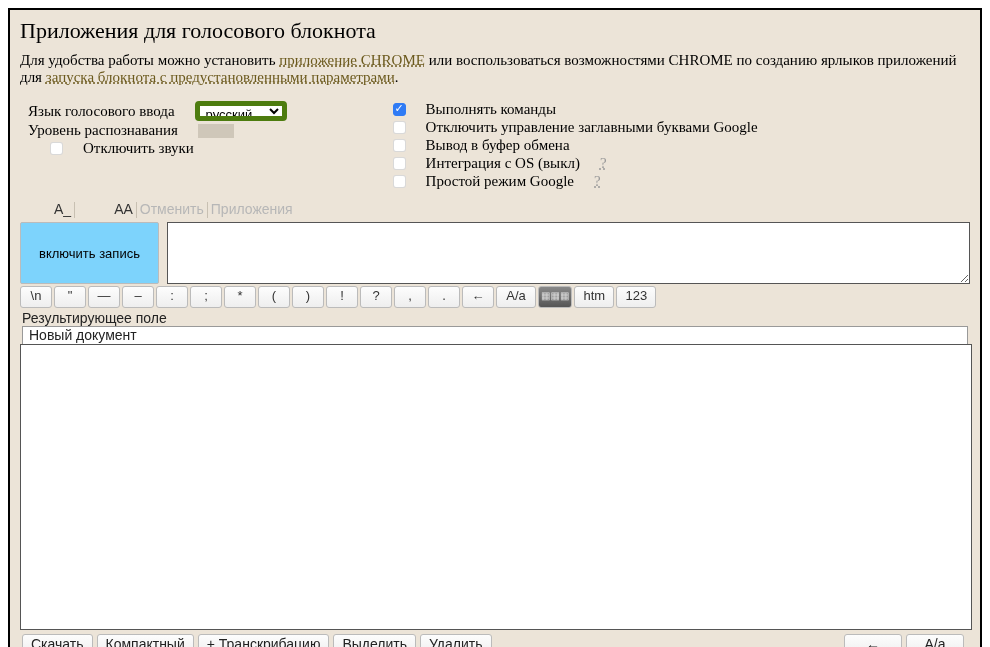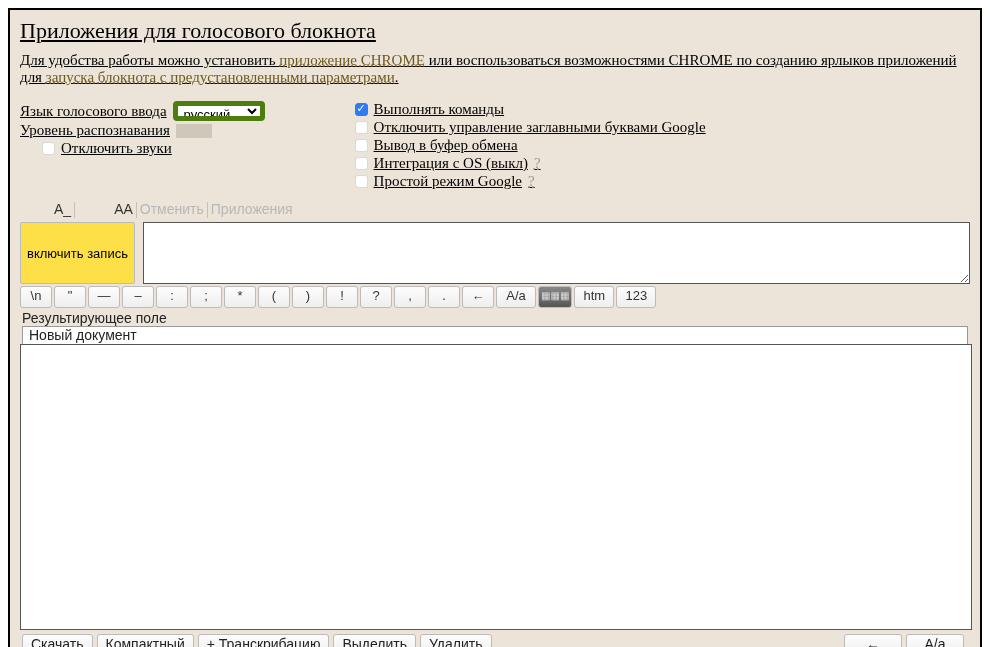--- a/index.html
+++ b/index.html
@@ -10,31 +10,31 @@
   .frame {
     width: 970px;
     margin: 8px;
     border: 2px solid #000;
     background: #ece4d8;
     font-family: "Times New Roman", Times, serif;
     font-size: 15px;
     color: #000;
     padding-bottom: 6px;
   }
-  .pad { padding: 4px 10px 0 10px; text-decoration: underline; }
+  .pad { padding: 4px 10px 0 10px; }
   h2.title {
     margin: 4px 0 8px 0;
     font-size: 22px;
     font-weight: 400;
   }
   .intro { margin: 0 0 14px 0; font-size: 15px; }
   .intro a { color: #6c5a1e; text-decoration: underline dotted; }
   .settings-row { display: flex; gap: 90px; margin: 6px 0 10px 0; }
   .left-col { }
-  .row { display: flex; align-items: center; gap: 6px; margin: 1px 0; white-space: nowrap; }
+  .row { display: flex; align-items: center; gap: 20px; margin: 1px 8px; white-space: nowrap; }
   .row label { font-size: 15px; }
   select.lang {
     font-family: Arial, sans-serif;
     font-size: 13px;
     width: 92px;
     height: 20px;
     border: 5px solid #4d7c0f;
     border-radius: 4px;
     background: #fff;
     padding: 0 2px;
@@ -83,22 +83,22 @@
   .toolbar1 .sep { display:inline-block; width:1px; height:16px; background:#c8c0b2; vertical-align:middle; margin:0 3px;}
   .record-wrap {
     display: flex;
     align-items: stretch;
     gap: 8px;
     padding: 4px 10px 0 10px;
   }
   button.record {
     font-family: Arial, sans-serif;
     font-size: 13px;
-    padding: 18px 6px;
-    background: #fde047;
+    padding: 18px 18px;
+    background: #7dd3fc;
     border: 1px solid #bbb;
     border-radius: 2px;
     cursor: pointer;
   }
   textarea.draft {
     flex: 1;
     height: 56px;
     resize: both;
     border: 1px solid #555;
     background: #fff;

